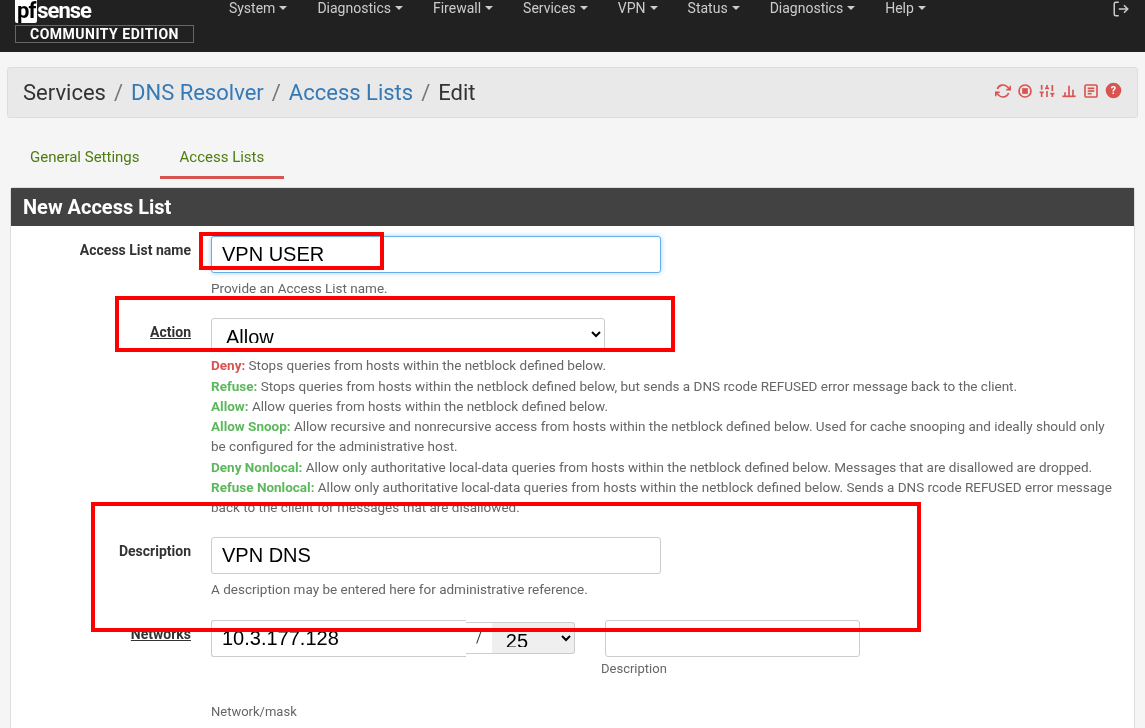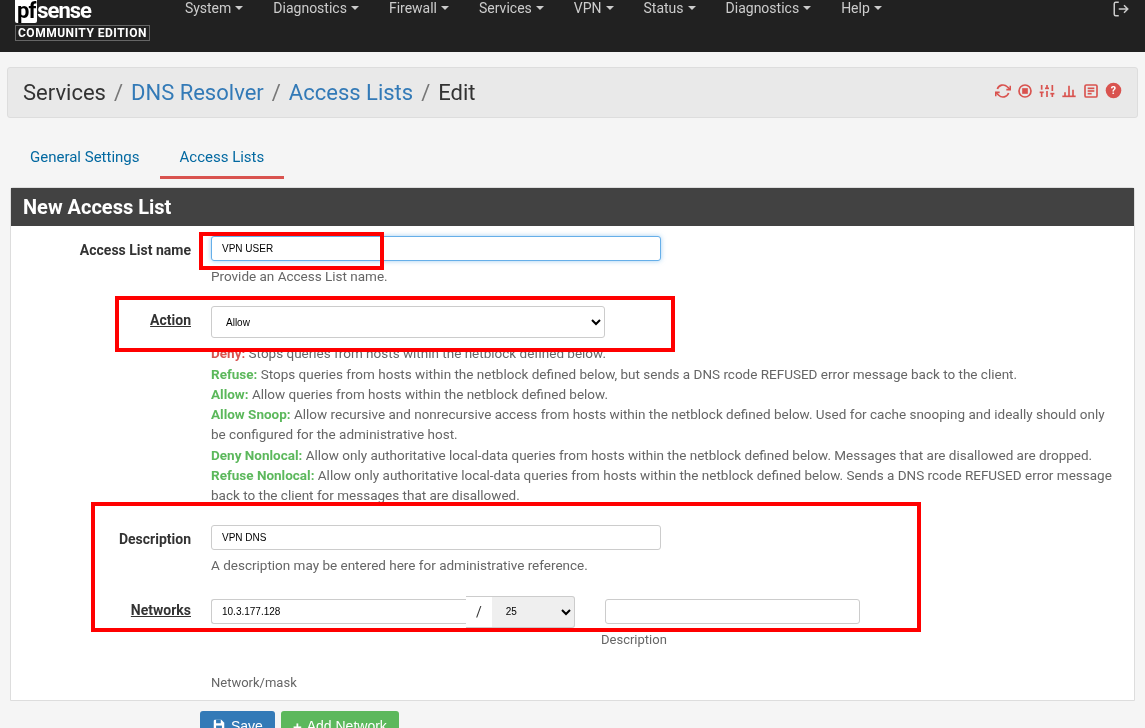--- a/index.html
+++ b/index.html
@@ -2,51 +2,51 @@
 <html><head>
 <meta charset="utf-8">
 <style>
 * { box-sizing: border-box; margin: 0; padding: 0; }
 body { font-family: -apple-system, BlinkMacSystemFont, "Segoe UI", Roboto, Helvetica, Arial, sans-serif; font-size: 14px; color: #333; background: #f5f5f5; width: 1145px; }
 
 .navbar { background: #212121; height: 52px; display: flex; align-items: flex-start; padding: 0 15px; }
 .navbar-brand { color: #fff; font-size: 20px; font-weight: bold; margin-right: 20px; display: flex; flex-direction: column; line-height: 1; }
 .navbar-brand .logo-main { font-size: 22px; font-weight: bold; letter-spacing: -1px; }
 .navbar-brand .logo-main .pf { background: #fff; color: #000; padding: 0 2px; border-radius: 2px; }
-.navbar-brand .logo-sub { font-size: 12px; letter-spacing: 0.5px; margin-top: 3px; border: 1px solid #666; padding: 1px 2px; }
+.navbar-brand .logo-sub { font-size: 14px; letter-spacing: 0.5px; margin-top: 3px; border: 1px solid #666; padding: 1px 14px; }
 .navbar-nav { display: flex; list-style: none; flex: 1; }
 .navbar-nav li { padding: 0 15px; }
 .navbar-nav a { color: #ccc; text-decoration: none; font-size: 14px; display: flex; align-items: center; gap: 4px; }
 .caret { display: inline-block; width: 0; height: 0; border-left: 4px solid transparent; border-right: 4px solid transparent; border-top: 4px solid #ccc; }
 .navbar-right { color: #ccc; font-size: 18px; }
 
 .page-header { background: #e9e9e9; border: 1px solid #ddd; border-radius: 3px; margin: 15px 7px 0; padding: 12px 15px; display: flex; align-items: center; justify-content: space-between; }
 .breadcrumb { font-size: 22px; color: #333; display: flex; align-items: center; gap: 8px; }
 .breadcrumb a { color: #337ab7; text-decoration: none; }
 .breadcrumb .sep { color: #777; }
 .page-icons { display: flex; gap: 6px; color: #d9534f; font-size: 17px; align-items: center; }
 .page-icons span { cursor: pointer; }
 
 .tabs { display: flex; margin: 20px 10px 0; border-bottom: none; }
-.tabs a { padding: 10px 20px; color: #0369a1; text-decoration: none; font-size: 15px; }
+.tabs a { padding: 10px 20px; color: #4d7c0f; text-decoration: none; font-size: 15px; }
 .tabs a.active { border-bottom: 3px solid #d9534f; }
 
 .panel { margin: 8px 10px 0; background: #fff; border: 1px solid #ddd; border-radius: 3px 3px 0 0; overflow: visible; }
 .panel-heading { background: #424242; color: #fff; padding: 7px 12px; font-size: 20px; font-weight: bold; }
 .panel-body { padding: 0; }
 
 .form-row { display: flex; padding: 10px 0; }
 .form-label { width: 200px; text-align: right; padding-right: 20px; padding-top: 6px; font-weight: bold; font-size: 14px; }
 .form-label.underline { text-decoration: underline; }
 .form-content { flex: 1; padding-right: 15px; }
 .help-text { font-size: 13.5px; color: #666; margin-top: 5px; line-height: 1.5; }
 .help-text b.deny { color: #d9534f; font-weight: bold; }
 .help-text b.allow { color: #5cb85c; font-weight: bold; }
 
-input[type=text], select { border: 1px solid #ccc; border-radius: 3px; padding: 6px 10px; font-size: 10px; }
+input[type=text], select { border: 1px solid #ccc; border-radius: 3px; padding: 6px 10px; font-size: 20px; }
 input[type=text].wide { width: 450px; }
 input[type=text].focused { border-color: #66afe9; box-shadow: 0 0 5px rgba(102,175,233,0.6); outline: none; }
 select.wide { width: 394px; background: #fff; height: 32px; }
 
 .hl { position: absolute; border: 4px solid #f00; pointer-events: none; }
 
 .network-row { display: flex; align-items: center; gap: 0; }
 .network-row input.net { width: 255px; border-radius: 3px 0 0 3px; border-right: 0; }
 .network-row .slash { border: 1px solid #ccc; border-left: 0; border-right: 0; padding: 6px 10px; background: #fff; height: 32px; display: flex; align-items: center; }
 .network-row select.mask { width: 83px; border-radius: 0 3px 3px 0; border-left: 0; height: 32px; }

